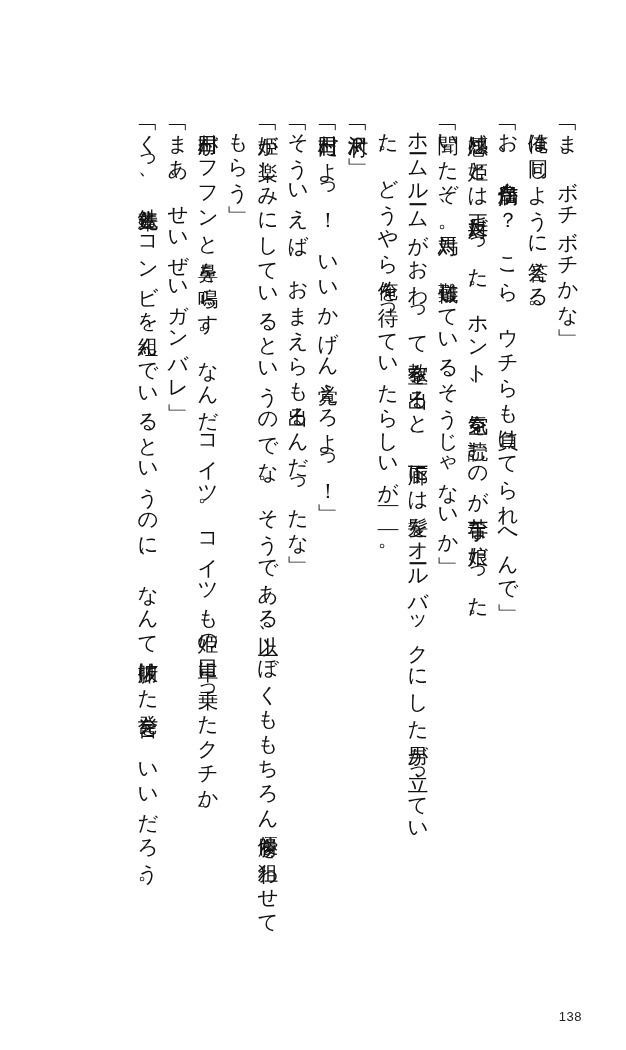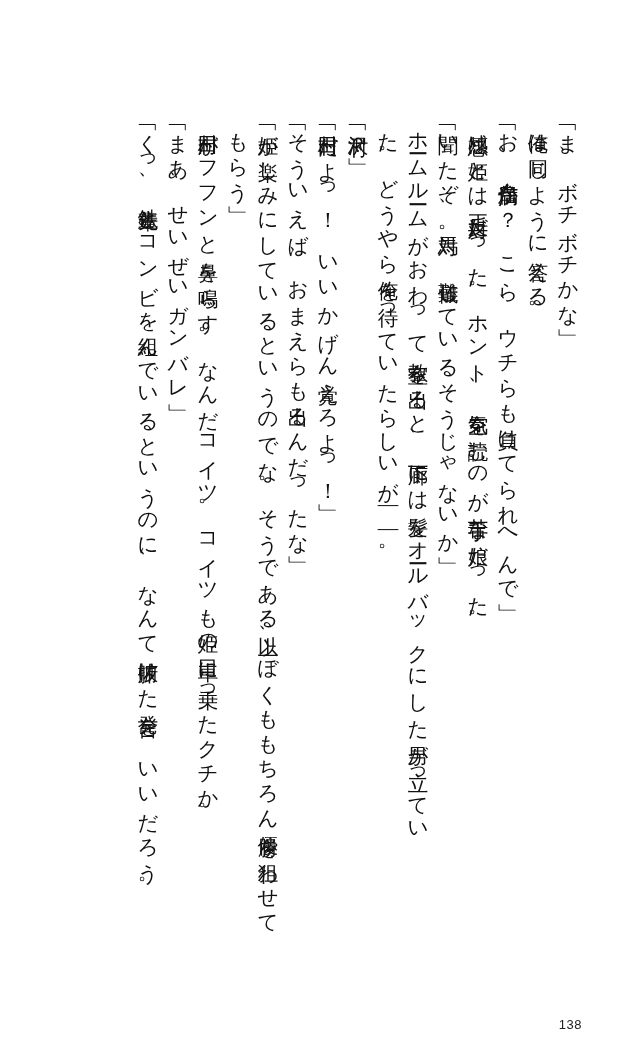--- a/index.html
+++ b/index.html
@@ -48,21 +48,21 @@
     height: 880px;
     margin-left: 9.5px;
     white-space: pre;
     font-family: "Liberation Serif", "DejaVu Serif", serif;
     font-weight: 400;
   }
 
   #page-number {
     position: absolute;
     right: 44px;
-    bottom: 18px;
+    bottom: 26px;
     font-size: 13px;
     font-family: "Liberation Sans", sans-serif;
     color: #222222;
     letter-spacing: 0.5px;
   }
 </style>
 </head>
 <body>
 
 <div id="page">

